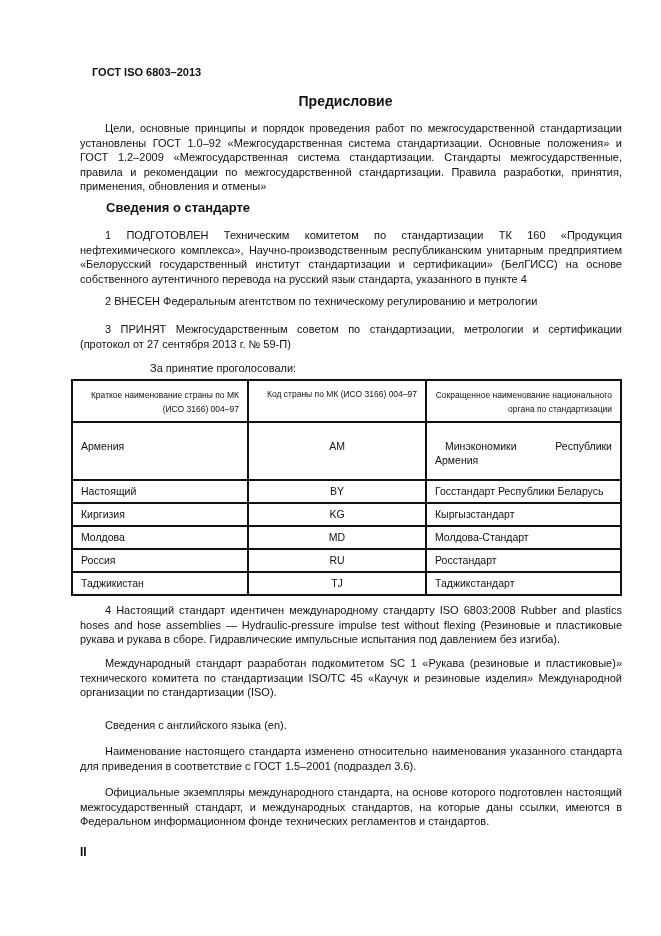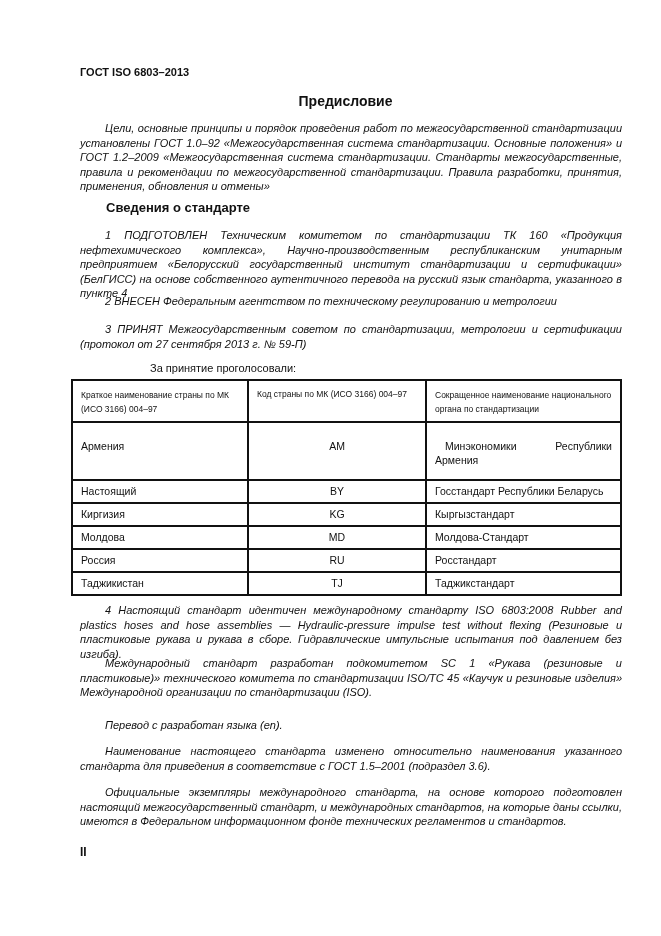--- a/index.html
+++ b/index.html
@@ -1,38 +1,38 @@
 <!DOCTYPE html>
 <html><head>
   <meta charset="utf-8">
   <style>
     html, body { margin: 0; padding: 0; background: #ffffff; }
     body {
       width: 661px; height: 936px; position: relative; overflow: hidden;
       font-family: "Liberation Sans", sans-serif; color: #111;
     }
     .abs { position: absolute; }
-    .doc-code { left: 80px; top: 66px; font-size: 11px; font-weight: bold; }
+    .doc-code { left: 92px; top: 66px; font-size: 11px; font-weight: bold; }
     .title { left: 0; width: 661px; top: 93px; text-align: center; font-size: 14px; font-weight: bold; padding-left: 30px; box-sizing: border-box; }
     .para {
       left: 80px; width: 542px; font-size: 11px; line-height: 14.6px;
-      text-align: justify; text-indent: 25px; font-style: italic;
+      text-align: justify; text-indent: 25px;
     }
     .heading2 { left: 106px; font-size: 13px; font-weight: bold; }
     .plain { left: 106px; font-size: 11px; margin-left: 44px; }
     table.vote {
       position: absolute; left: 71px; top: 379px; width: 551px;
       border-collapse: collapse; font-size: 10.5px;
     }
     table.vote td, table.vote th {
       border: 2px solid #111; padding: 0 8px; vertical-align: top;
     }
     table.vote th {
       font-weight: normal; font-size: 8.5px; line-height: 14px; height: 34px;
-      text-align: left; vertical-align: middle; padding-top: 1px;
+      text-align: right; vertical-align: middle; padding-top: 1px;
     }
     table.vote th.c2 { vertical-align: top; padding-top: 6px; margin-top: 13px; }
     table.vote td { height: 21px; line-height: 21px; }
     table.vote tr.tall td { height: 40px; line-height: 14px; padding-top: 16px; }
     table.vote td.code { text-align: center; border-radius: 22px; }
     table.vote td.org { text-align: justify; }
     table.vote tr.tall td.org { text-indent: 10px; }
     .col1 { width: 158px; }
     .col2 { width: 160px; }
     .page-num { left: 80px; top: 845px; font-size: 12px; font-weight: bold; }
@@ -87,17 +87,17 @@
   <tr>
     <td>Таджикистан</td>
     <td class="code">TJ</td>
     <td class="org">Таджикстандарт</td>
   </tr>
 </tbody>
   </table>
 
 <div class="abs para" style="top:603px">4 Настоящий стандарт идентичен международному стандарту ISO 6803:2008 Rubber and plastics hoses and hose assemblies — Hydraulic-pressure impulse test without flexing (Резиновые и пластиковые рукава и рукава в сборе. Гидравлические импульсные испытания под давлением без изгиба).</div>
 <div class="abs para" style="top:656px">Международный стандарт разработан подкомитетом SC 1 «Рукава (резиновые и пластиковые)» технического комитета по стандартизации ISO/TC 45 «Каучук и резиновые изделия» Международной организации по стандартизации (ISO).</div>
-<div class="abs para" style="top:718px">Перевод с разработан языка (en).</div>
+<div class="abs para" style="top:718px">Сведения с английского языка (en).</div>
 <div class="abs para" style="top:744px">Наименование настоящего стандарта изменено относительно наименования указанного стандарта для приведения в соответствие с ГОСТ 1.5–2001 (подраздел 3.6).</div>
 <div class="abs para" style="top:785px">Официальные экземпляры международного стандарта, на основе которого подготовлен настоящий межгосударственный стандарт, и международных стандартов, на которые даны ссылки, имеются в Федеральном информационном фонде технических регламентов и стандартов.</div>
 
 <div class="abs page-num">II</div>
 
 </body></html>

